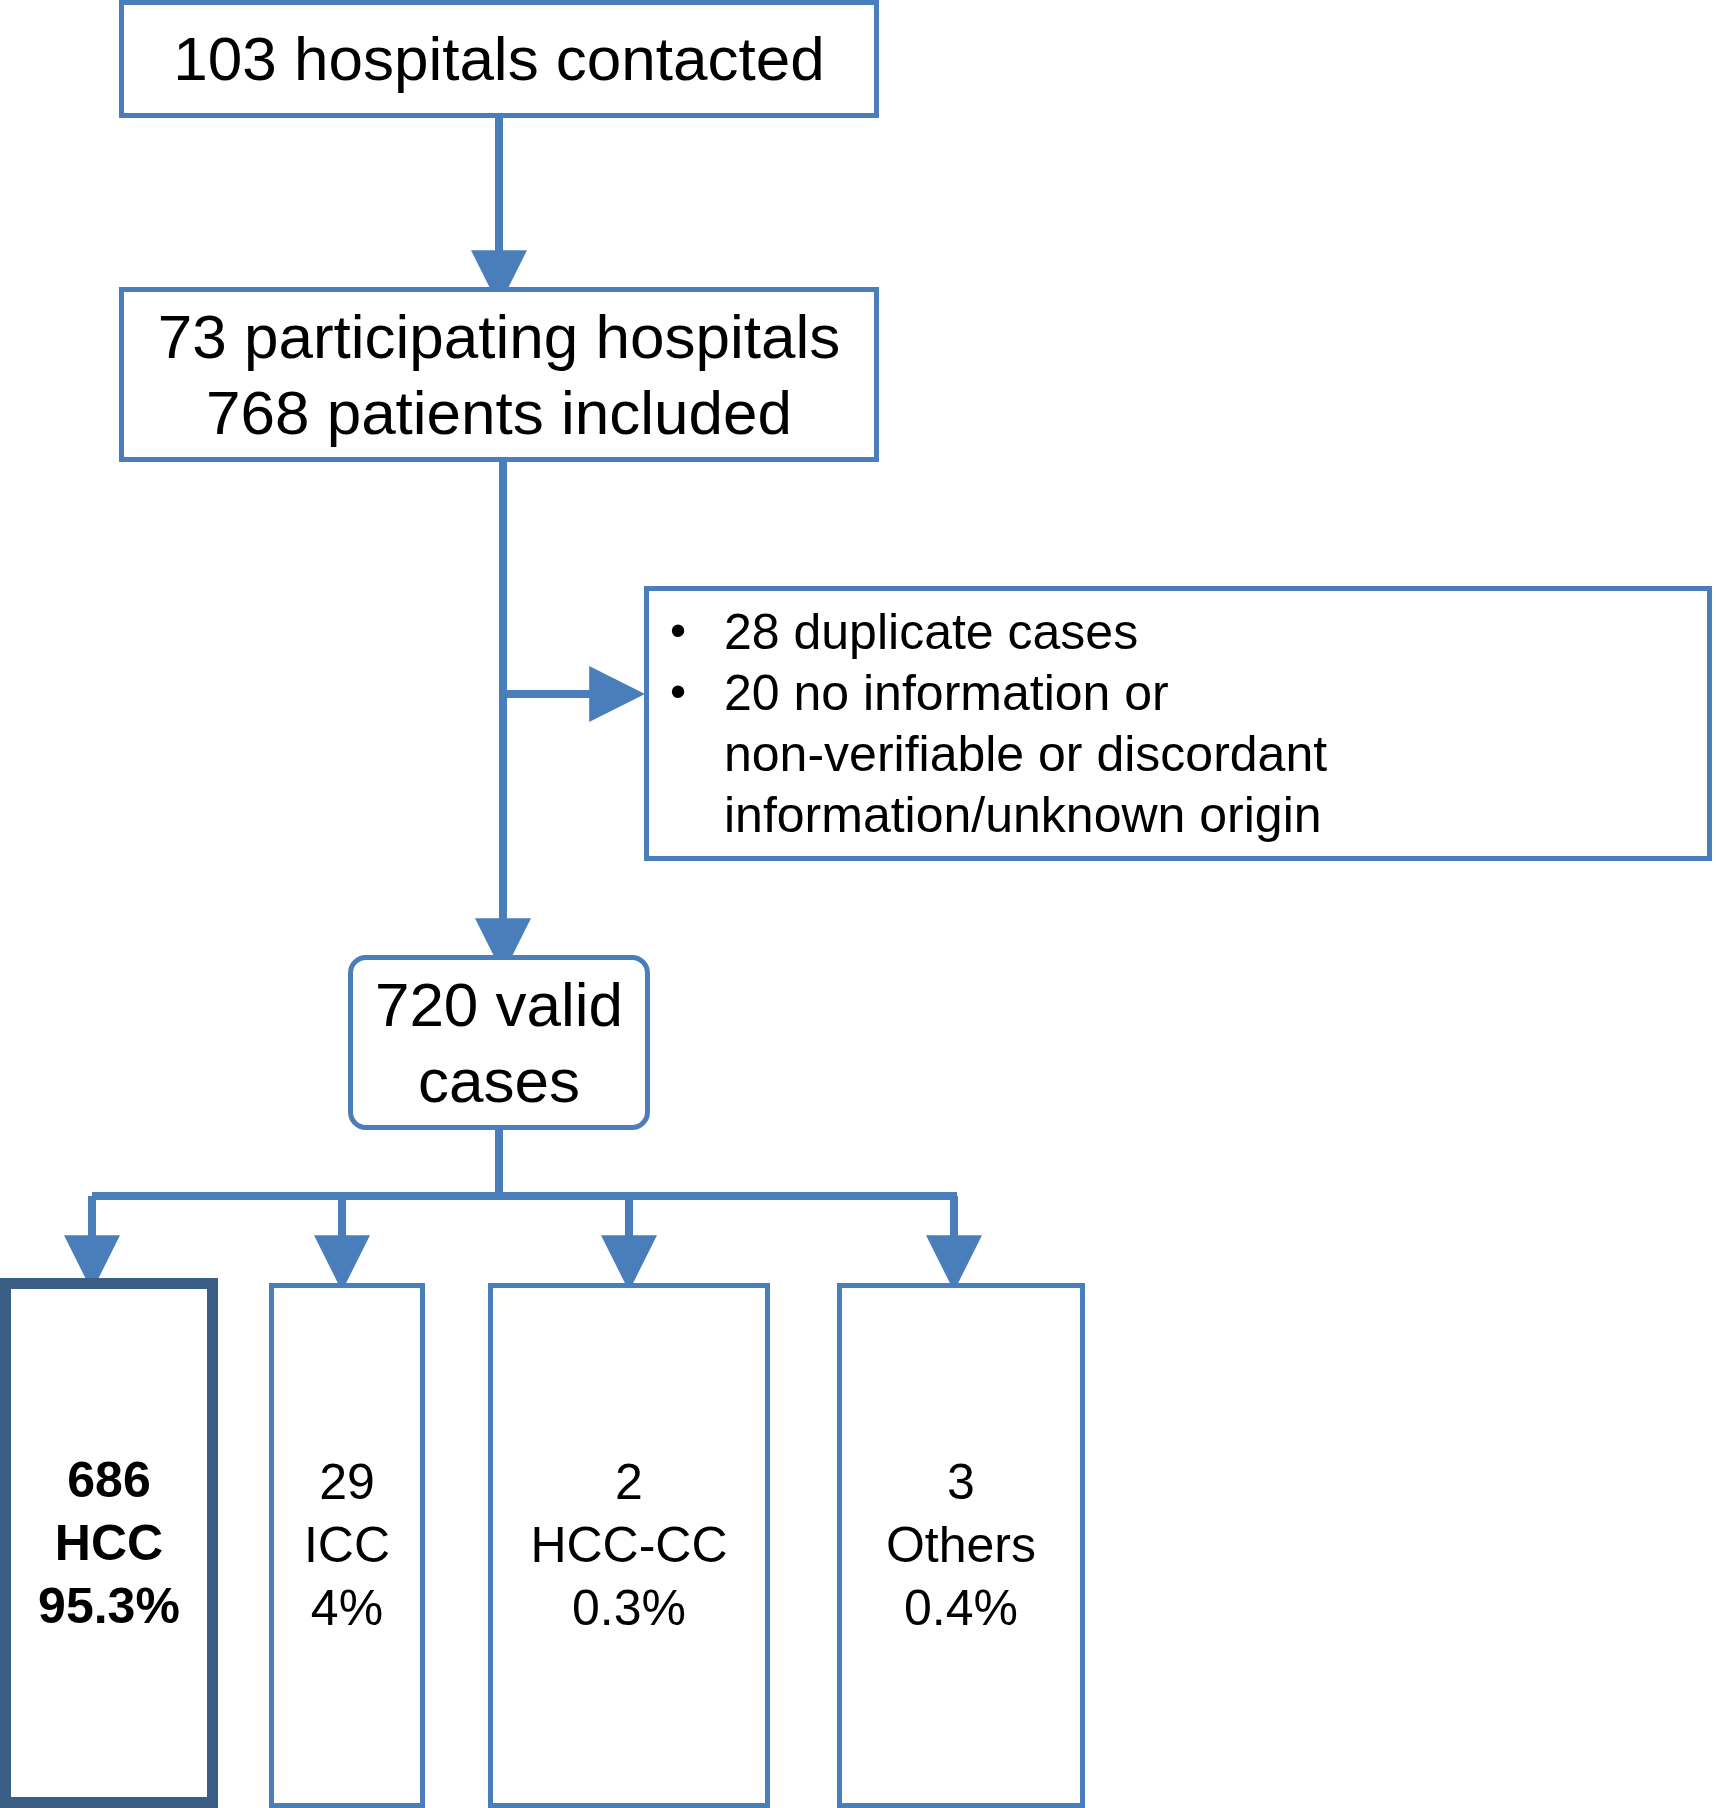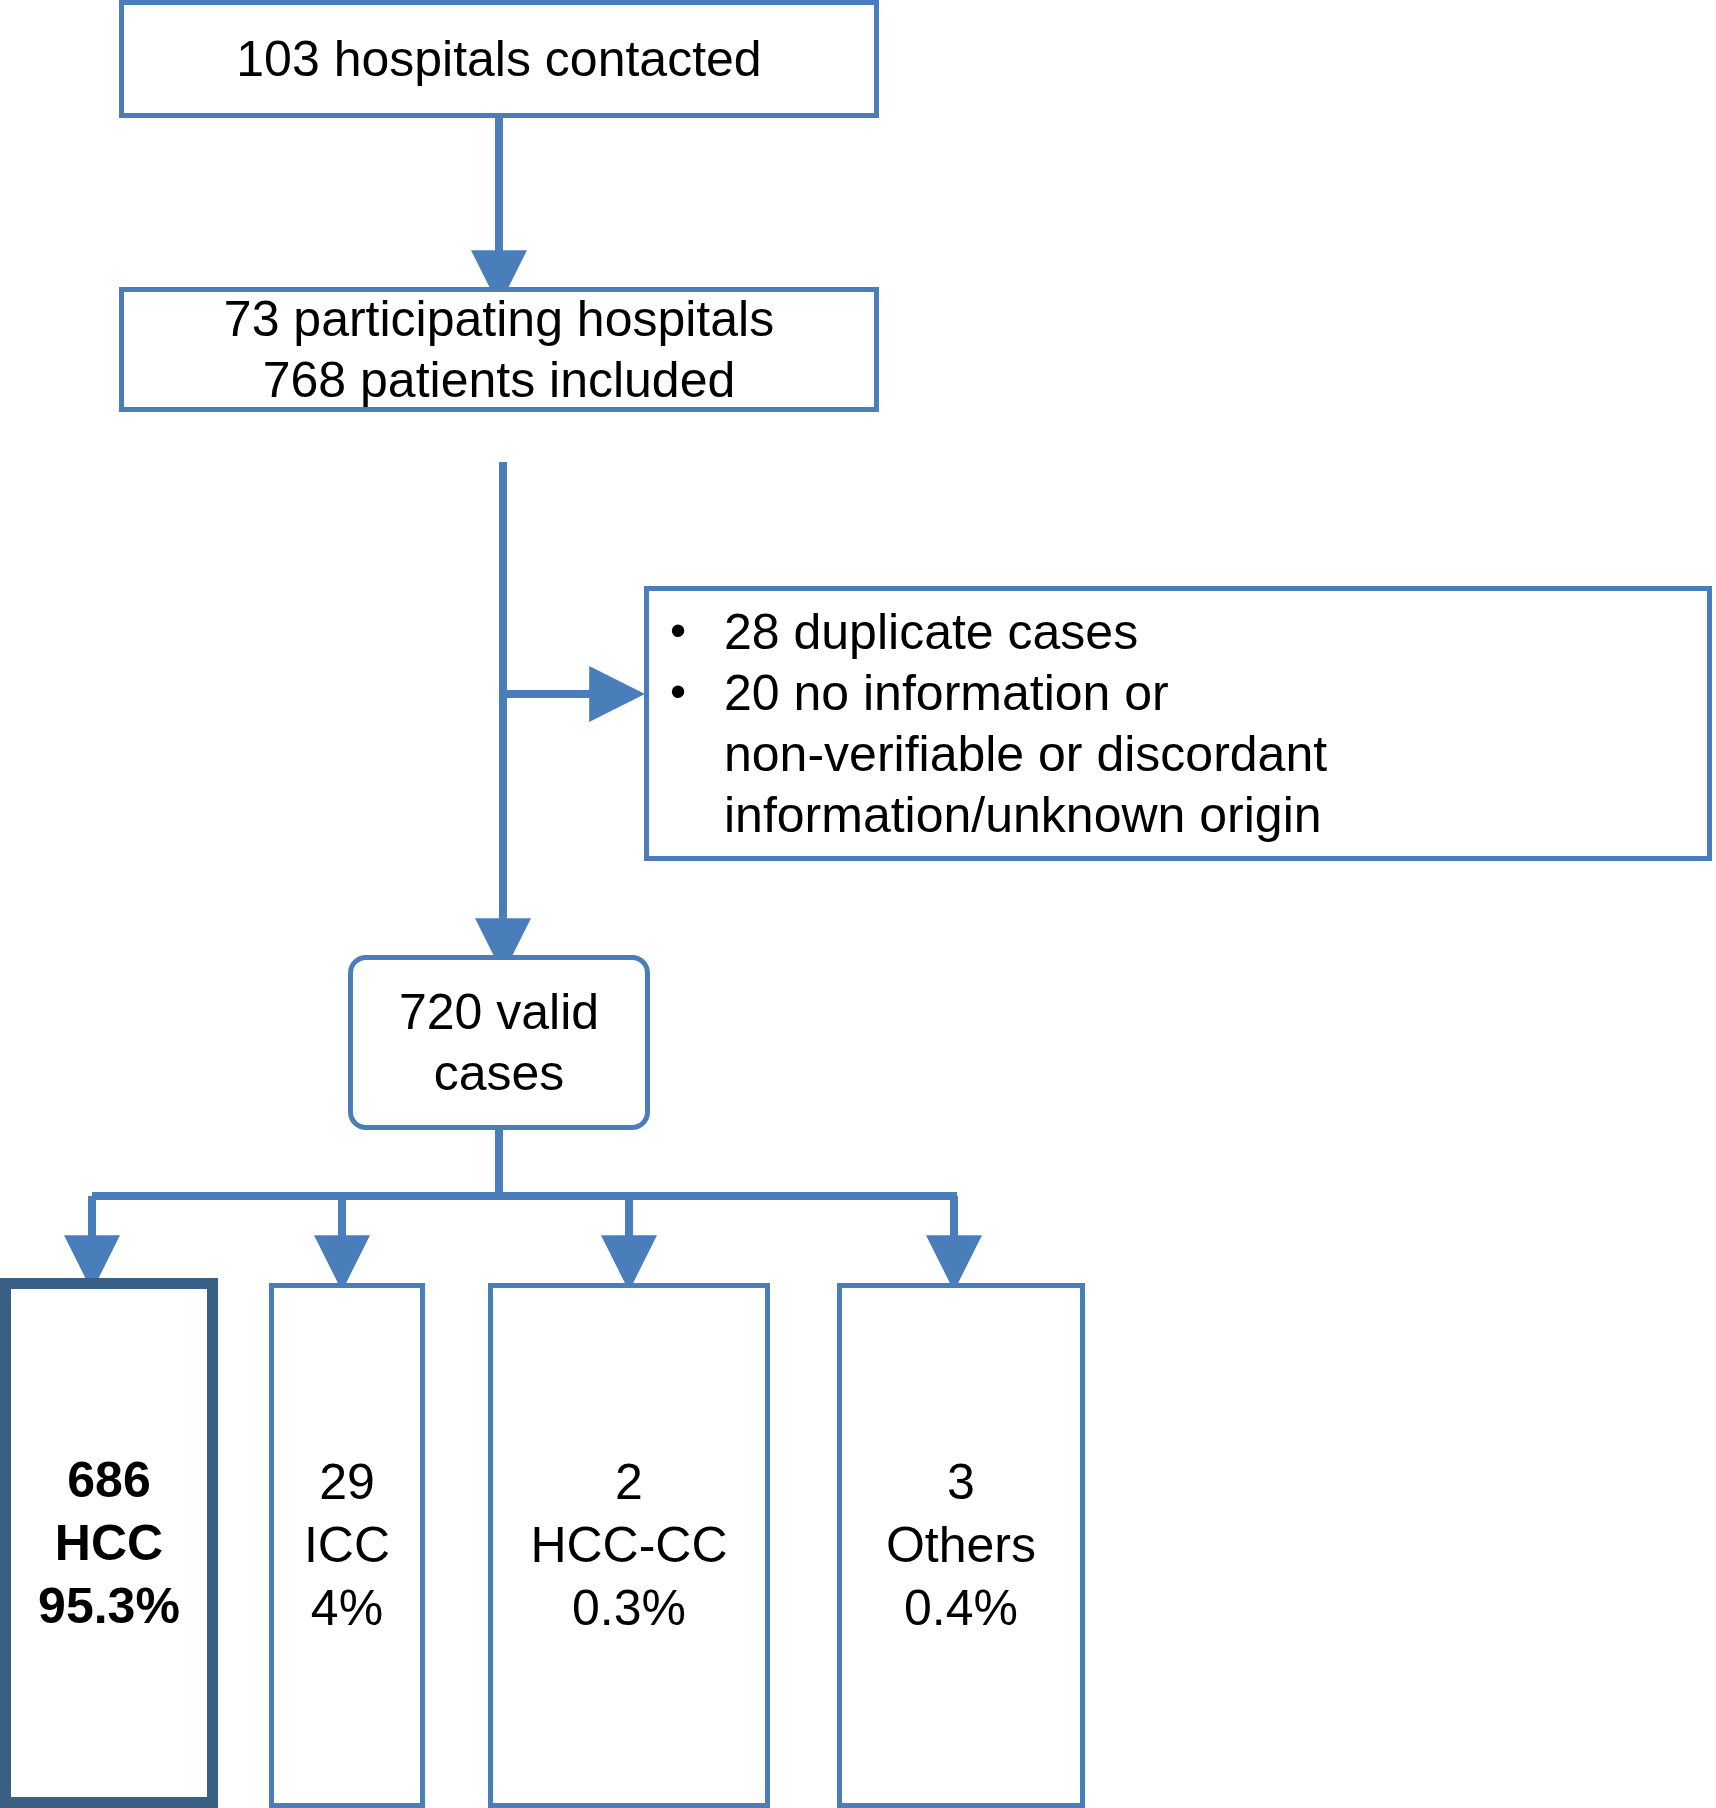--- a/index.html
+++ b/index.html
@@ -28,21 +28,21 @@
     display: flex;
     flex-direction: column;
     align-items: center;
     justify-content: center;
   }
   .node-box.emphasis {
     border: 11px solid #3a5f85;
   }
   .node-line {
     color: #000000;
-    font-size: 50px;
+    font-size: 62px;
     line-height: 1.22;
     text-align: center;
     white-space: pre;
   }
   .bullet-box {
     position: absolute;
     background: #ffffff;
     border: 5px solid #4a7ebb;
     box-sizing: border-box;
     display: flex;
@@ -109,21 +109,21 @@
     <line x1="342" y1="1196" x2="342" y2="1240" stroke="#4a7ebb" stroke-width="8" marker-end="url(#arrowhead)"></line>
     <line x1="629" y1="1196" x2="629" y2="1240" stroke="#4a7ebb" stroke-width="8" marker-end="url(#arrowhead)"></line>
     <line x1="954" y1="1196" x2="954" y2="1240" stroke="#4a7ebb" stroke-width="8" marker-end="url(#arrowhead)"></line>
   </g>
 </svg>
 
 <div class="node-box" style="left:119px; top:0px; width:760px; height:118px;">
   <div class="node-line">103 hospitals contacted</div>
 </div>
 
-<div class="node-box" style="left:119px; top:287px; width:760px; height:125px;">
+<div class="node-box" style="left:119px; top:287px; width:760px; height:175px;">
   <div class="node-line">73 participating hospitals</div>
   <div class="node-line">768 patients included</div>
 </div>
 
 <div class="bullet-box" style="left:644px; top:586px; width:1068px; height:275px;">
   <div class="bullet-item">
     <span class="bullet-dot">•</span>
     <span class="bullet-text">28 duplicate cases</span>
   </div>
   <div class="bullet-item">

